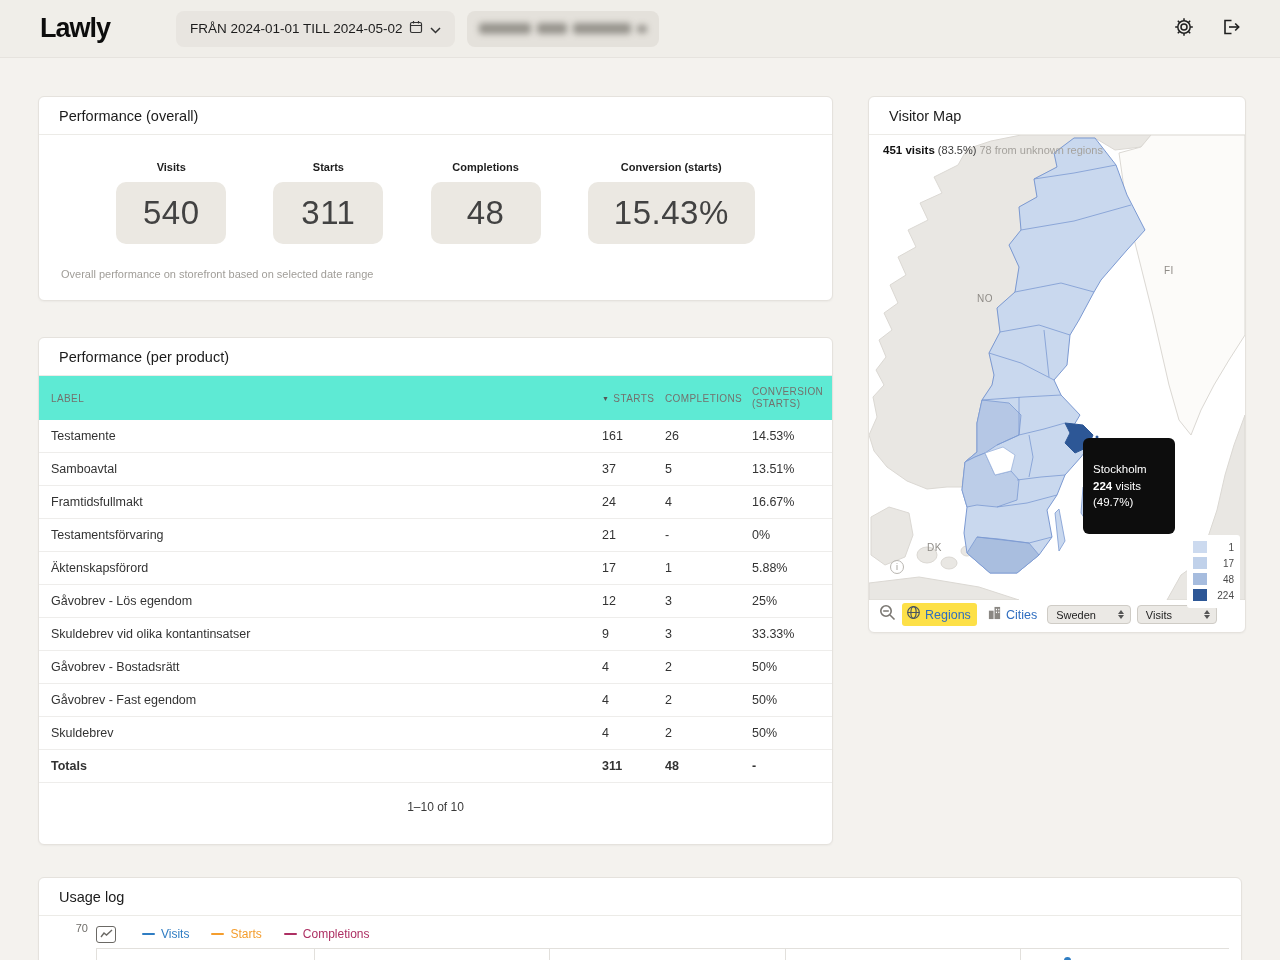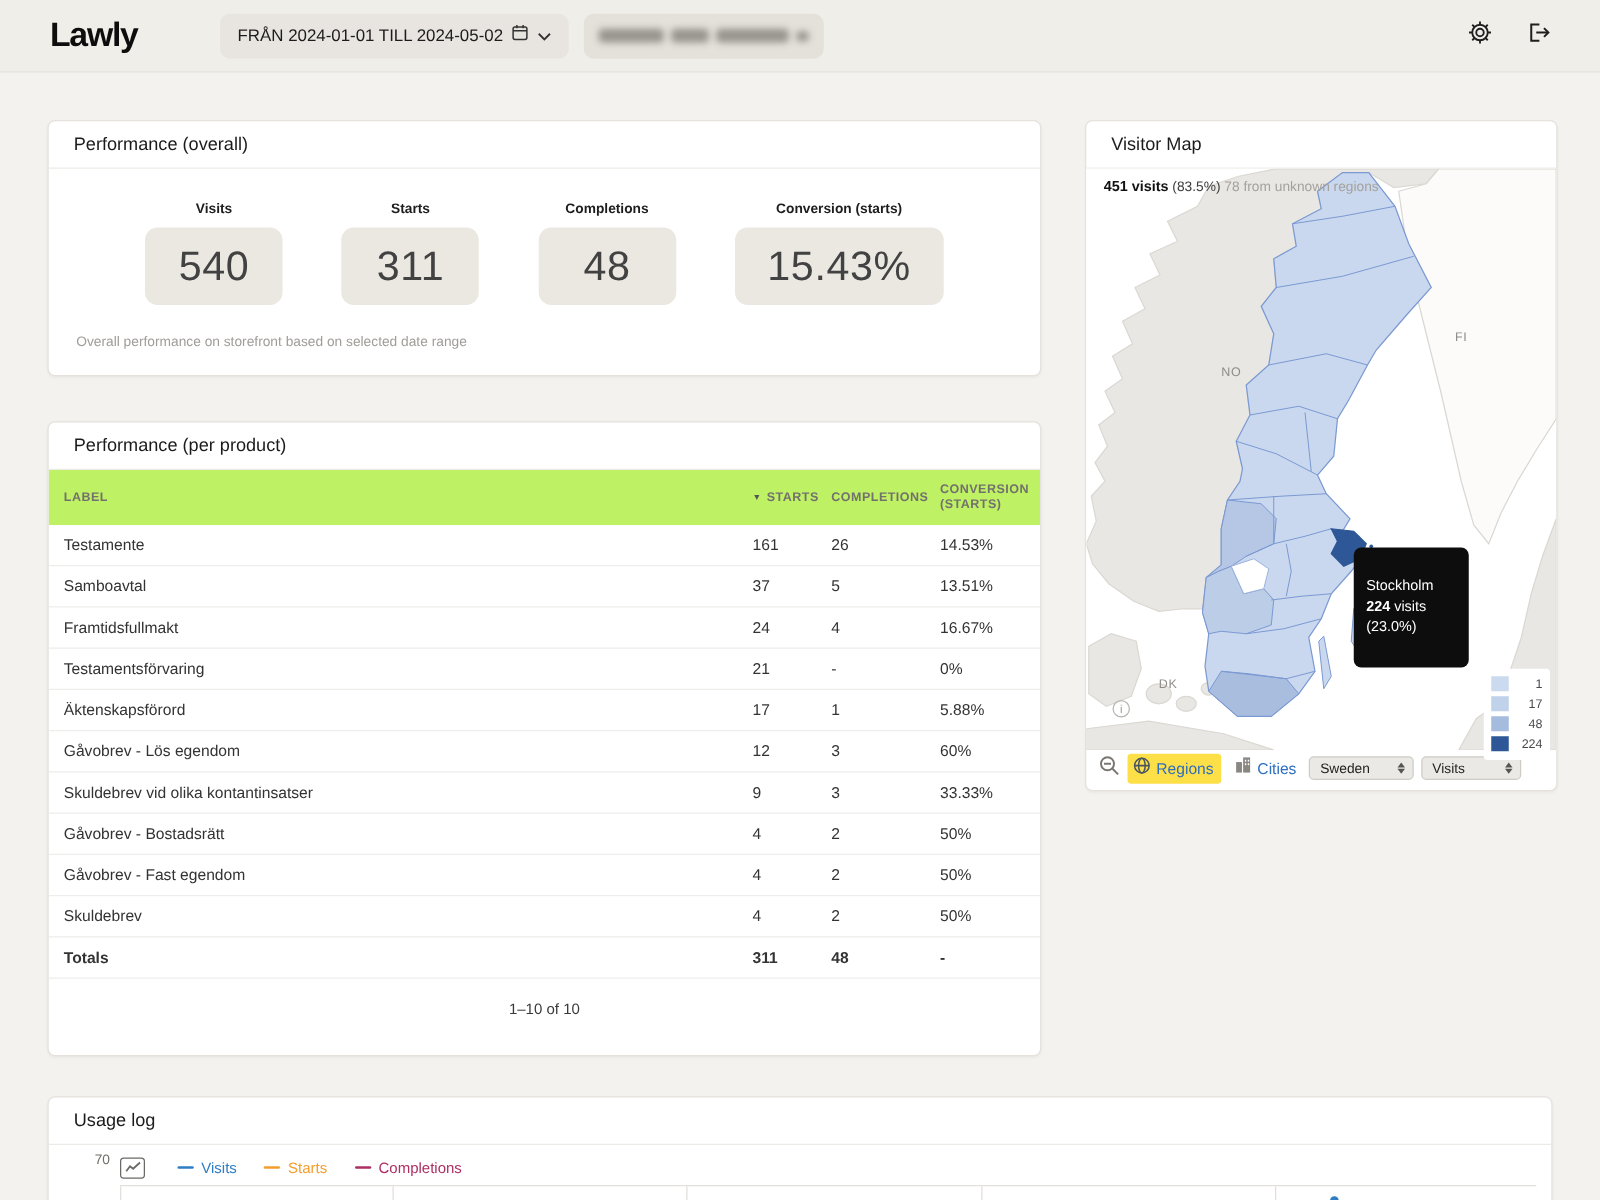--- a/index.html
+++ b/index.html
@@ -37,22 +37,22 @@
   .stats { display:flex; justify-content:space-evenly; padding:26px 30px 0; }
   .stat { display:flex; flex-direction:column; align-items:center; }
   .stat-label { font-size:11px; font-weight:bold; color:#1d1d1d; margin-bottom:9px; }
   .stat-box { background:#ebe8e2; border-radius:10px; height:62px; min-width:110px;
               padding:0 26px; display:flex; align-items:center; justify-content:center; }
   .stat-value { font-size:33px; color:#424242; letter-spacing:.5px; }
   .overall-caption { font-size:11px; color:#a09d98; padding:24px 0 0 22px; }
 
   
   .card-products { height:508px; }
-  .thead { background:#bef264; height:44px; display:flex; align-items:center;
-           font-size:10px; color:#73716d; letter-spacing:.4px;font-weight:bold; }
+  .thead { background:#5eead4; height:44px; display:flex; align-items:center;
+           font-size:10px; color:#73716d; letter-spacing:.4px; }
   .tr { display:flex; align-items:center; height:33px; border-bottom:1px solid #eeedeb;
         font-size:12.5px; color:#333; }
   .c-label { flex:1; padding-left:12px; }
   .c-starts { width:63px; }
   .c-compl { width:87px; }
   .c-conv { width:80px; }
   .sort-arrow { font-size:7px; color:#555; margin-right:4px; vertical-align:1px; }
   .conv-head { line-height:1.25; }
   .tr-totals { font-weight:bold;justify-content:center; }
   .pagination { text-align:center; font-size:12px; color:#3a3a3a; padding-top:17px; }
@@ -233,21 +233,21 @@
         <div class="tr">
           <span class="c-label">Äktenskapsförord</span>
           <span class="c-starts">17</span>
           <span class="c-compl">1</span>
           <span class="c-conv">5.88%</span>
         </div>
         <div class="tr">
           <span class="c-label">Gåvobrev - Lös egendom</span>
           <span class="c-starts">12</span>
           <span class="c-compl">3</span>
-          <span class="c-conv">60%</span>
+          <span class="c-conv">25%</span>
         </div>
         <div class="tr">
           <span class="c-label">Skuldebrev vid olika kontantinsatser</span>
           <span class="c-starts">9</span>
           <span class="c-compl">3</span>
           <span class="c-conv">33.33%</span>
         </div>
         <div class="tr">
           <span class="c-label">Gåvobrev - Bostadsrätt</span>
           <span class="c-starts">4</span>
@@ -341,21 +341,21 @@
             </g>
           </svg>
 
           <span class="country-label" style="left:108px; top:158px;">NO</span>
           <span class="country-label" style="left:295px; top:130px;">FI</span>
           <span class="country-label" style="left:58px; top:407px;">DK</span>
 
           <div class="tooltip">
             <div>Stockholm</div>
             <div><b>224</b><span> visits</span></div>
-            <div>(23.0%)</div>
+            <div>(49.7%)</div>
           </div>
 
           <div class="info-badge">i</div>
         </div>
 
         <div class="legend-panel">
           <div class="legend-row">
             <span class="legend-swatch" style="background-color: rgb(204, 218, 239);"></span>
             <span class="legend-val">1</span>
           </div>

